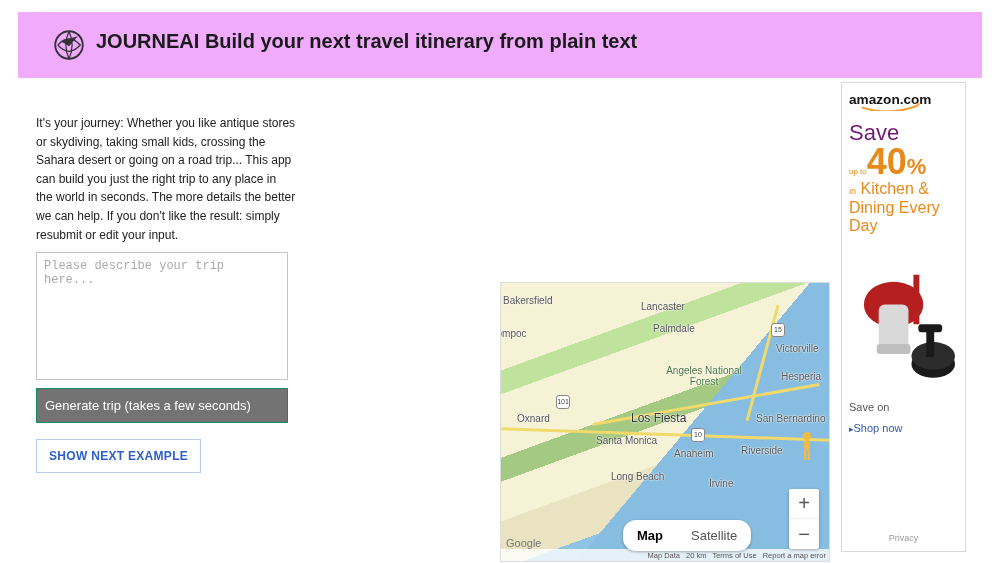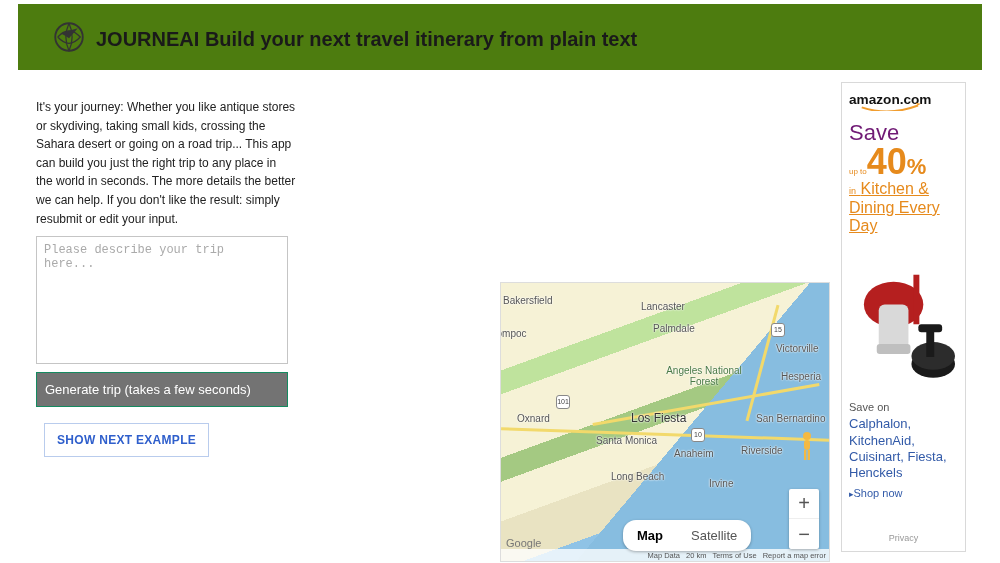--- a/index.html
+++ b/index.html
@@ -6,26 +6,26 @@
     body {
       font-family: Arial, Helvetica, sans-serif;
       background: #fff;
       color: #222;
       width: 1000px;
       height: 563px;
       overflow: hidden;
       position: relative;
     }
     .header {
-      background: #4d7c0f;
+      background: #f0abfc;
       padding: 18px 18px 14px 36px;
       display: flex;
-      align-items: center;
+      align-items: flex-start;
       gap: 12px;
-      margin: 4px 18px;
+      margin: 12px 18px;
     }
     .header svg { width: 30px; height: 30px; }
     .header-title {
       font-size: 20px;
       font-weight: 700;
       color: #1a1a1a;
     }
     .content {
       display: flex;
       padding: 24px 18px 0 36px;
@@ -67,21 +67,20 @@
     .show-next {
       margin-top: 16px;
       border: 1px solid #b9cced;
       background: #fff;
       color: #2f5fcc;
       font-weight: 700;
       font-size: 12px;
       padding: 9px 12px;
       cursor: pointer;
       letter-spacing: 0.3px;
-      margin-left: 8px;
     }
     .mid-spacer { flex: 1; }
     .map-wrap {
       position: absolute;
       left: 500px;
       top: 282px;
       width: 330px;
       height: 280px;
       border: 1px solid #ddd;
       background: #d6ecaf;
@@ -149,21 +148,21 @@
     .ad {
       position:absolute; right:34px; top:82px;
       width:125px;height:470px;border:1px solid #d9d9d9;background:#fff;
       padding:8px 7px;display:flex;flex-direction:column;
     }
     .ad-logo{font-family:Arial;font-weight:700;font-size:13px;color:#111;}
     .ad-logo svg{width:100%;}
     .ad-save{color:#701a75;font-size:22px;margin-top:6px;font-weight:400;}
     .ad-upto{font-size:8px;color:#e68a1c;display:inline;}
     .ad-pct{color:#e68a1c;font-size:36px;font-weight:700;line-height:.9;}
-    .ad-sub{color:#e68a1c;font-size:16px;line-height:1.15;margin-top:2px;text-decoration:underline;}
+    .ad-sub{color:#e68a1c;font-size:16px;line-height:1.15;margin-top:2px;}
     .ad-sub small{font-size:9px;}
     .ad-img{margin-top:6px;height:155px;display:flex;align-items:center;justify-content:center;}
     .ad-text{color:#325aa8;font-size:13px;line-height:1.25;margin-top:4px;}
     .ad-text .lead{color:#555;font-size:11px;display:block;margin-bottom:2px;}
     .ad-shop{color:#325aa8;font-size:11px;margin-top:6px;cursor:pointer;}
     .ad-shop::before{content:"\25B8 ";font-size:9px;}
     .ad-privacy{color:#999;font-size:9px;text-align:center;margin-top:auto;}
     .road{position:absolute;background:#f2d96b;height:3px;}
     .roadv{position:absolute;background:#f2d96b;width:3px;}
     .shield{position:absolute;width:14px;height:14px;background:#fff;border:1px solid #888;border-radius:3px;font-size:7px;line-height:12px;text-align:center;color:#444;}
@@ -267,17 +266,16 @@
       <rect x="28" y="100" width="34" height="10" rx="3" fill="#bfbfbf"></rect>
       <rect x="65" y="30" width="6" height="50" fill="#b51f1f"></rect>
       <ellipse cx="85" cy="120" rx="22" ry="14" fill="#1a1a1a"></ellipse>
       <ellipse cx="85" cy="112" rx="22" ry="14" fill="#2c2c2c"></ellipse>
       <rect x="78" y="85" width="8" height="28" fill="#1a1a1a"></rect>
       <rect x="70" y="80" width="24" height="8" rx="3" fill="#1a1a1a"></rect>
     </svg>
   </div>
   <div class="ad-text">
     <span class="lead">Save on</span>
-    <span>Calphalon, KitchenAid, Cuisinart, Fiesta, Henckels</span>
   </div>
   <div class="ad-shop">Shop now</div>
   <div class="ad-privacy">Privacy</div>
 </div>
 
 </body></html>

